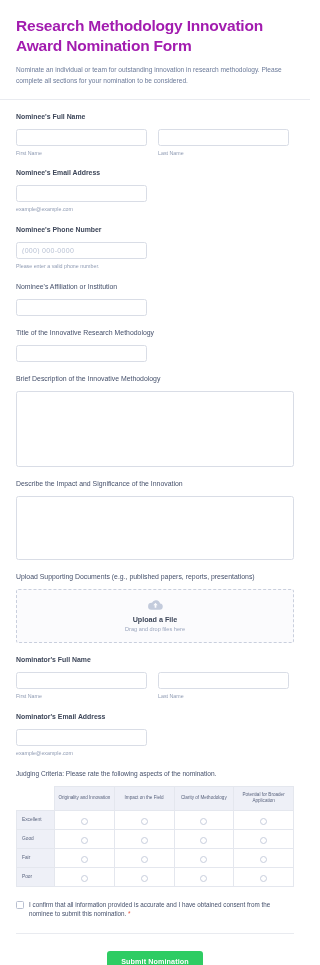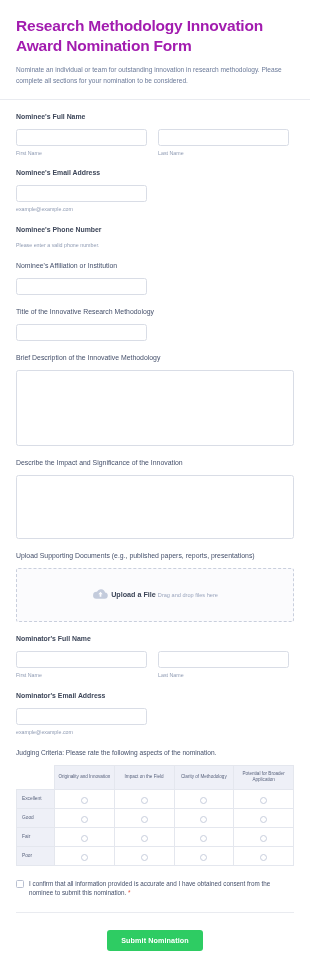--- a/index.html
+++ b/index.html
@@ -74,21 +74,21 @@
   .half input.text-input { width: 131px; }
   .single input.text-input { width: 131px; }
 
   
   .upload-box {
     border: 1px dashed #c9cfdd;
     border-radius: 2.5px;
     background: #fbfbfd;
     height: 54px;
     display: flex;
-    flex-direction: row;
+    flex-direction: column;
     align-items: center;
     justify-content: center;
     gap: 2px;
   }
   .cloud-icon { width: 17px; height: 12px; display: block; margin-bottom: 2px; }
   .upload-title { font-size: 7.2px; font-weight: bold; color: #3d4659; }
   .upload-sub { font-size: 5.6px; color: #9aa5bd; }
 
   
   .matrix-intro {
@@ -194,20 +194,21 @@
     </div>
 
     <div class="field single">
       <label class="field-label">Nominee's Email Address</label>
       <input class="text-input" type="text" style="">
       <span class="hint">example@example.com</span>
     </div>
 
     <div class="field single">
       <label class="field-label">Nominee's Phone Number</label>
+      <input class="text-input" type="text" placeholder="(000) 000-0000" style="">
       <span class="hint err">Please enter a valid phone number.</span>
     </div>
 
     <div class="field single">
       <label class="field-label light">Nominee's Affiliation or Institution</label>
       <input class="text-input" type="text" style="">
     </div>
 
     <div class="field single">
       <label class="field-label light">Title of the Innovative Research Methodology</label>

